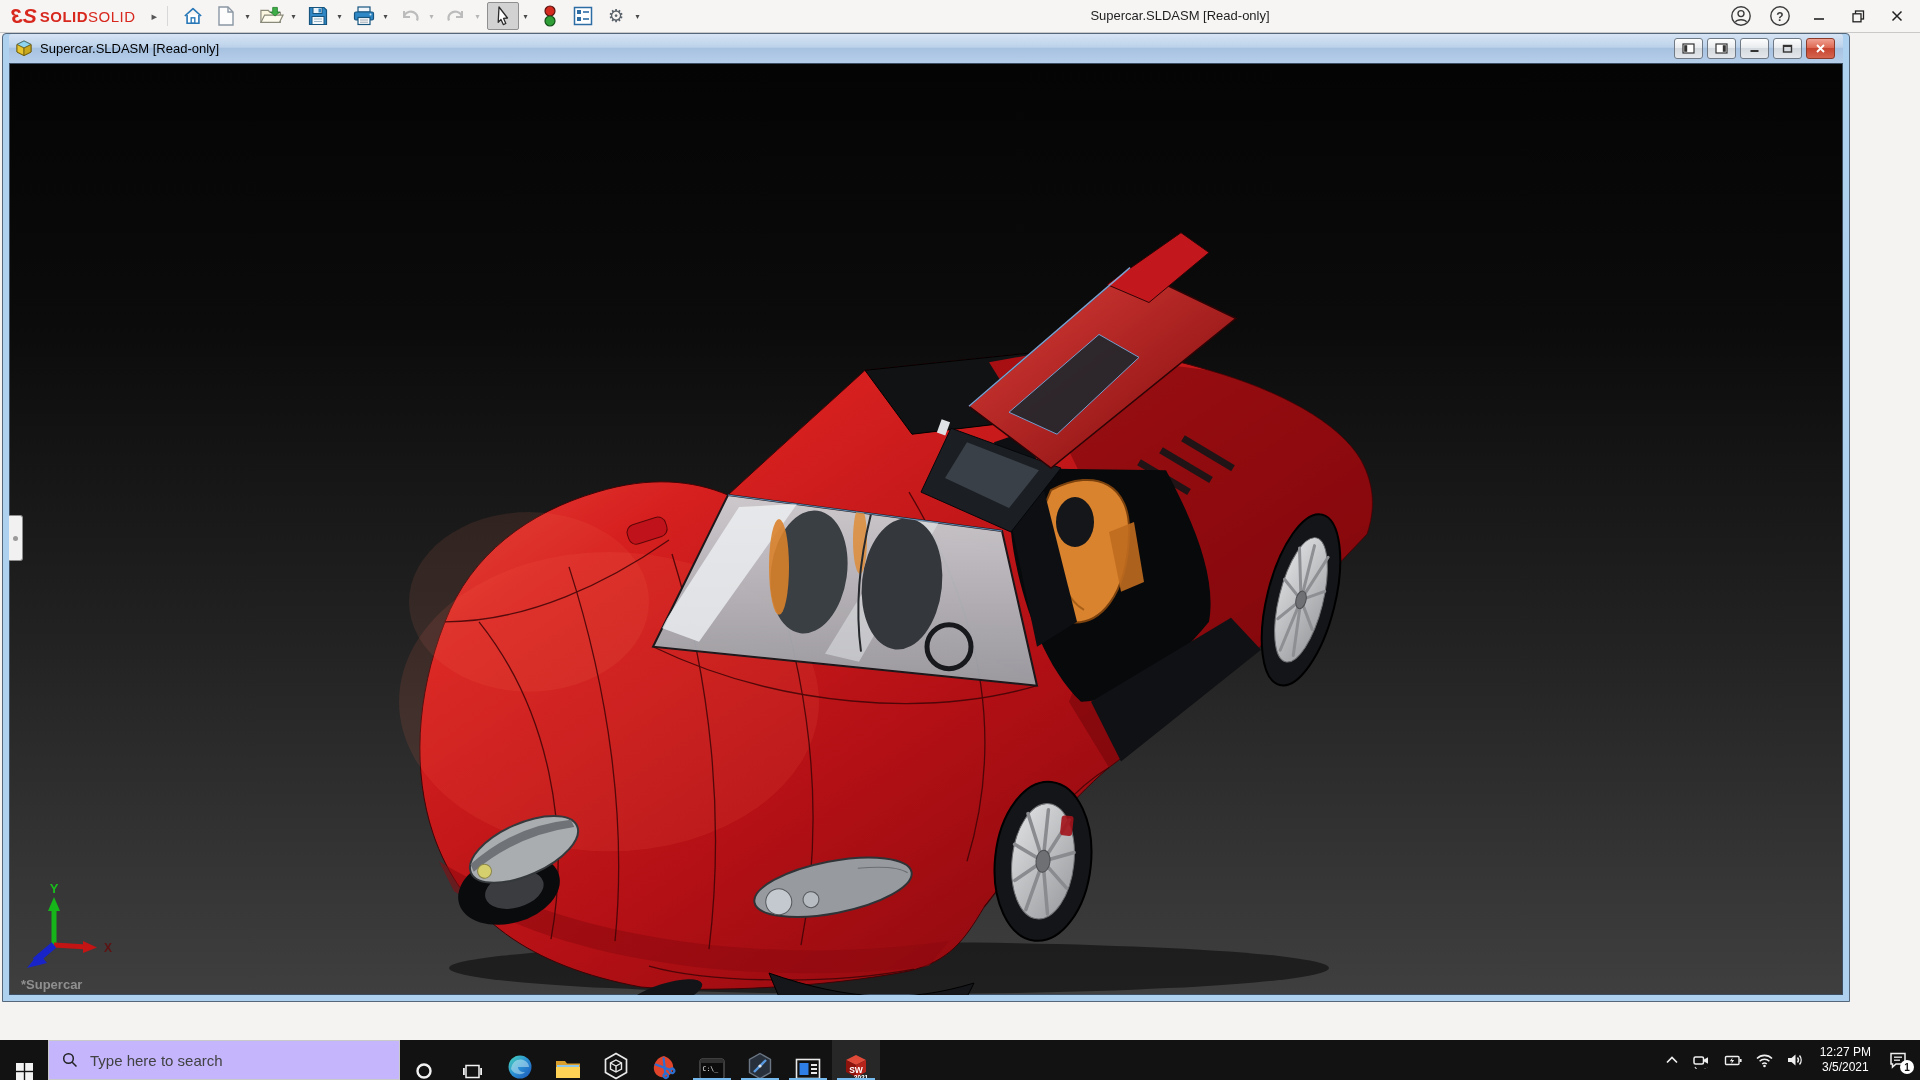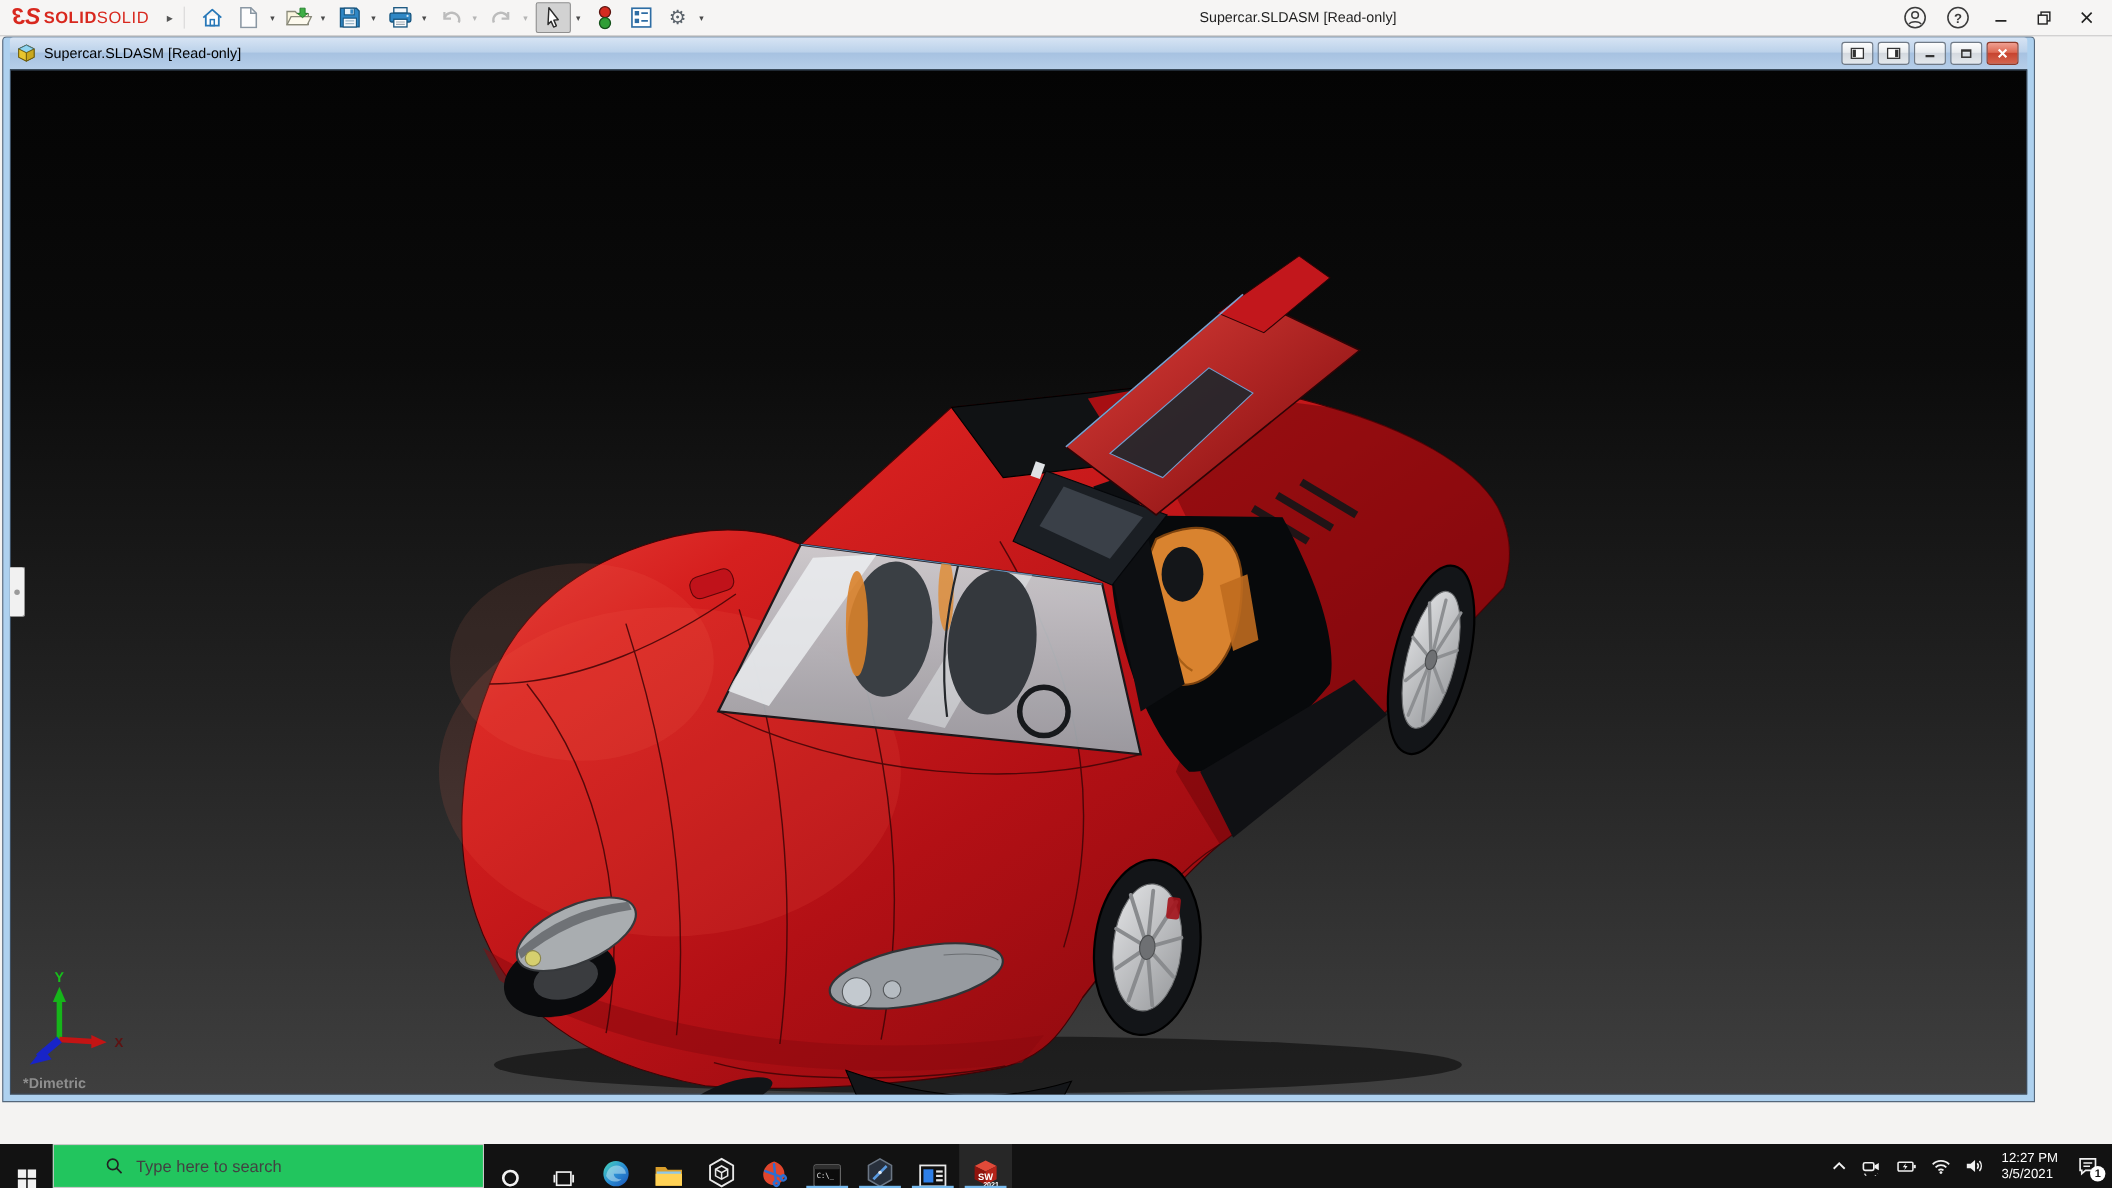--- a/index.html
+++ b/index.html
@@ -53,29 +53,29 @@
   .pane-tab .dot{width:5px;height:5px;border-radius:50%;background:#9a9a9a;}
   .triad{position:absolute;left:12px;bottom:16px;}
   .view-label{position:absolute;left:12px;bottom:3px;font-size:13px;font-weight:bold;color:#8f8f8f;}
   
   .taskbar{position:absolute;left:0;right:0;bottom:0;height:40px;background:#121212;
            display:flex;align-items:stretch;z-index:40;}
   .tk-slot{width:48px;display:flex;align-items:flex-end;justify-content:center;position:relative;}
   .tk-slot.running::after{content:"";position:absolute;left:5px;right:5px;bottom:0;height:2.5px;
            background:var(--runline,#76b9ed);}
   .tk-slot.active{background:rgba(255,255,255,.09);}
-  .search-box{width:392px;background:#22c55e;border:1px solid #c9c9c9;display:flex;align-items:center;
-              box-sizing:border-box;justify-content:center;}
+  .search-box{width:352px;background:#c4b5fd;border:1px solid #c9c9c9;display:flex;align-items:center;
+              box-sizing:border-box;}
   .search-box input{border:none;outline:none;background:transparent;font-size:15px;color:#333;
               font-family:"Liberation Sans",sans-serif;width:280px;}
   .search-box input::placeholder{color:#424242;opacity:1;}
   .search-glyph{margin:0 10px 0 13px;}
   .tray{margin-left:auto;display:flex;align-items:center;height:100%;}
   .tray-item{height:100%;display:flex;align-items:center;justify-content:center;padding:0 6px;}
-  .clock{display:flex;flex-direction:column;align-items:flex-start;justify-content:center;
+  .clock{display:flex;flex-direction:column;align-items:center;justify-content:center;
          color:#fff;font-size:12px;line-height:15px;padding:0 9px;}
   .notif{position:relative;padding:0 12px 0 8px;}
   .badge{position:absolute;right:6px;bottom:6px;width:14px;height:14px;border-radius:50%;
          background:#fff;color:#111;font-size:10px;font-weight:bold;display:flex;
          align-items:center;justify-content:center;}
 </style>
 </head>
 <body>
 
 <div class="screen">
@@ -442,21 +442,21 @@
       <svg class="triad" width="104" height="112" viewBox="0 0 104 112">
         <text x="33" y="26" font-size="13" font-weight="bold" fill="#18bd1c" text-anchor="middle" font-family="Liberation Sans,sans-serif">Y</text>
         <line x1="33" y1="78" x2="33" y2="40" stroke="#16b51a" stroke-width="5"></line>
         <path d="M33,30 L39,44 L27,44 Z" fill="#16b51a"></path>
         <line x1="33" y1="78" x2="66" y2="80" stroke="#c41414" stroke-width="5"></line>
         <path d="M76,80.5 L62,86 L62,74 Z" fill="#c41414"></path>
         <text x="87" y="85" font-size="12" font-weight="bold" fill="#5e1212" text-anchor="middle" font-family="Liberation Sans,sans-serif">X</text>
         <line x1="33" y1="78" x2="14" y2="94" stroke="#1824c8" stroke-width="7"></line>
         <path d="M6,101 L18,86 L26,96 Z" fill="#1824c8"></path>
       </svg>
-      <div class="view-label">*Dimetric</div>
+      <div class="view-label">*Supercar</div>
     </div>
   </div>
 
   <div class="taskbar">
     <div class="tk-slot">
       <svg width="17" height="17" viewBox="0 0 17 17">
         <rect x="0" y="0" width="7.8" height="7.8" fill="#f2f2f2"></rect>
         <rect x="9.2" y="0" width="7.8" height="7.8" fill="#f2f2f2"></rect>
         <rect x="0" y="9.2" width="7.8" height="7.8" fill="#f2f2f2"></rect>
         <rect x="9.2" y="9.2" width="7.8" height="7.8" fill="#f2f2f2"></rect>

